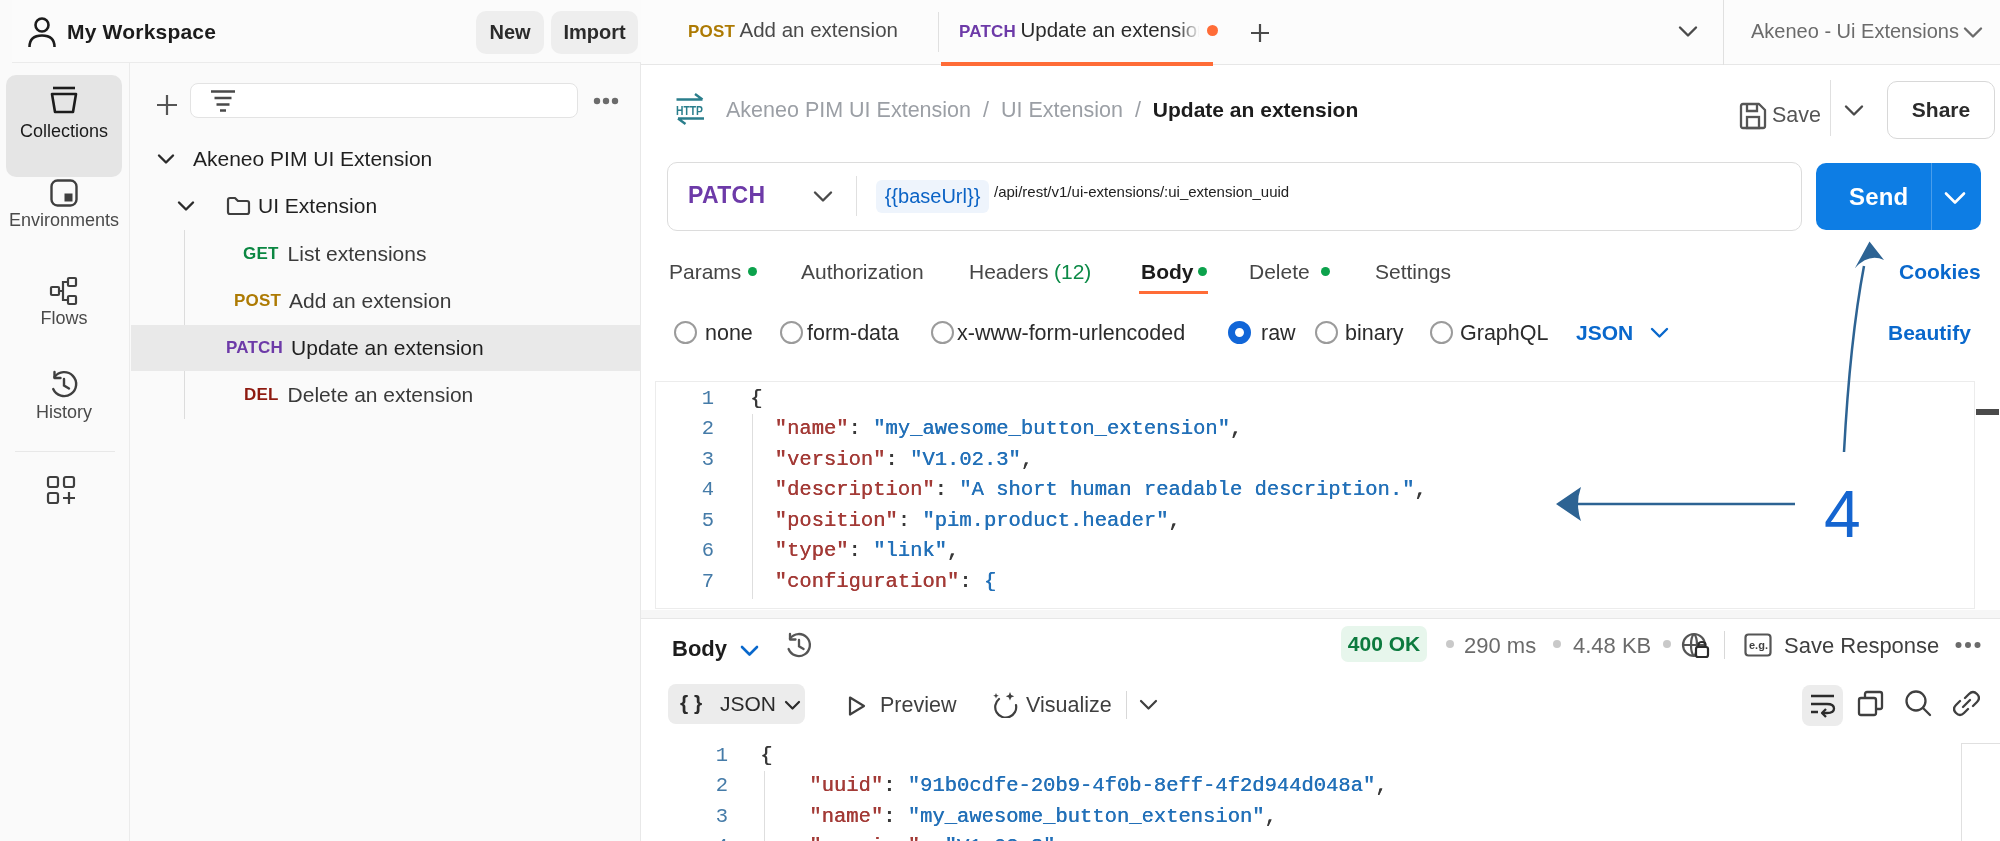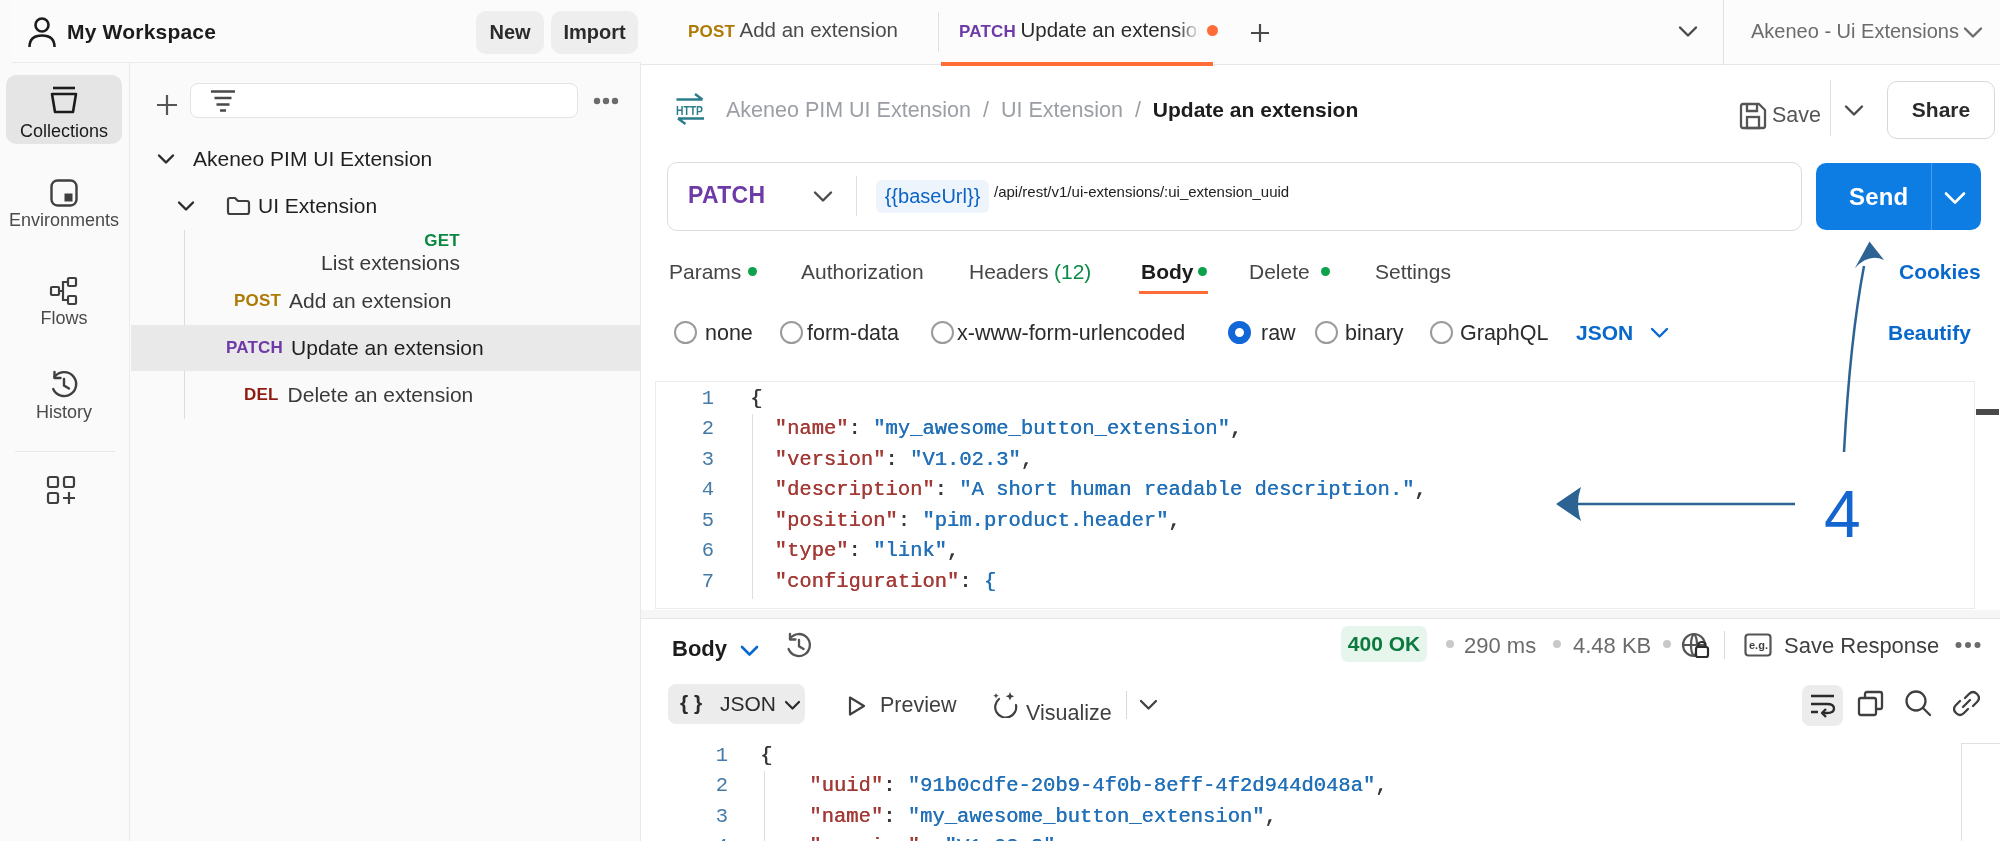--- a/index.html
+++ b/index.html
@@ -73,21 +73,21 @@
     <svg class="abs" style="left:14px;top:15px" width="32" height="34" viewBox="0 0 32 34">
       <circle cx="16" cy="10" r="6.5" stroke="#1c1c1c" stroke-width="2.6" fill="none"></circle>
       <path d="M3.5 32 C3.5 23.5 9 20.5 16 20.5 C23 20.5 28.5 23.5 28.5 32" stroke="#1c1c1c" stroke-width="2.6" fill="none"></path>
     </svg>
     <div id="wsname">My Workspace</div>
     <div class="topbtn" style="left:464px;width:68px;">New</div>
     <div class="topbtn" style="left:539px;width:87px;">Import</div>
   </div>
 
   <div id="rail">
-    <div class="railitem railsel" style="top:12px;height:69px;">
+    <div class="railitem railsel" style="top:12px;height:102px;">
       <svg style="margin:11px auto 0" width="30" height="28" viewBox="0 0 30 28">
         <path d="M4 2 H26" stroke="#1c1c1c" stroke-width="2.6" fill="none"></path>
         <path d="M3 8 H27 L24 26 H6 Z" stroke="#1c1c1c" stroke-width="2.6" fill="none" stroke-linejoin="round"></path>
       </svg>
       <div class="lbl" style="font-weight:400;margin-top:7px;color:#1a1a1a;">Collections</div>
     </div>
     <div class="railitem" style="top:115px;height:80px;">
       <svg style="margin:0 auto" width="30" height="30" viewBox="0 0 30 30">
         <rect x="2.5" y="2.5" width="25" height="25" rx="6" stroke="#3f3f3f" stroke-width="2.4" fill="none"></rect>
         <rect x="15.5" y="15.5" width="8" height="8" fill="#3f3f3f"></rect>
@@ -145,21 +145,21 @@
     </div>
     <div class="trow" style="top:120px;">
       <svg style="margin-left:46px" width="18" height="12" viewBox="0 0 18 12">
             <path d="M2 2.5 L9 9.5 L16 2.5" stroke="#2b2b2b" stroke-width="2.4" fill="none" stroke-linecap="round" stroke-linejoin="round"></path>
           </svg>
       <svg style="margin-left:31px" width="25" height="22" viewBox="0 0 25 22">
             <path d="M2 5 Q2 3 4 3 H9 L12 6 H21 Q23 6 23 8 V17 Q23 19 21 19 H4 Q2 19 2 17 Z" stroke="#3f3f3f" stroke-width="2.2" fill="none" stroke-linejoin="round"></path>
           </svg>
       <span class="ttextdark" style="margin-left:7px;">UI Extension</span>
     </div>
-    <div class="trow" style="top:168px;flex-direction:column;">
+    <div class="trow" style="top:168px;">
       <span class="method" style="margin-left:112px;color:#0b8742;">GET</span>
       <span class="ttext" style="margin-left:9px;">List extensions</span>
     </div>
     <div class="trow" style="top:215px;">
       <span class="method" style="margin-left:103px;color:#ad7a03;">POST</span>
       <span class="ttext" style="margin-left:8px;">Add an extension</span>
     </div>
     <div class="trow trowsel" style="top:262px;">
       <span class="method" style="margin-left:95px;color:#6d3aa8;">PATCH</span>
       <span class="ttextdark" style="margin-left:8px;">Update an extension</span>
@@ -328,21 +328,21 @@
     </div>
     <svg class="abs" style="left:206px;top:76px" width="20" height="22" viewBox="0 0 20 22">
           <path d="M3 2.5 L17 11 L3 19.5 Z" stroke="#3f3f3f" stroke-width="2.2" fill="none" stroke-linejoin="round"></path>
         </svg>
     <div class="abs" style="left:239px;top:74px;font-size:21.5px;color:#3f3f3f;">Preview</div>
     <svg class="abs" style="left:348px;top:70px" width="29" height="29" viewBox="0 0 29 29">
       <path d="M10 10 A 10.5 10.5 0 1 0 27 16" stroke="#3f3f3f" stroke-width="2.2" fill="none" stroke-linecap="round"></path>
       <path d="M21 3 l1.2 3 3 1.2 -3 1.2 -1.2 3 -1.2 -3 -3 -1.2 3 -1.2 Z" fill="#3f3f3f"></path>
       <path d="M7 4 l.8 2 2 .8 -2 .8 -.8 2 -.8 -2 -2 -.8 2 -.8 Z" fill="#3f3f3f"></path>
     </svg>
-    <div class="abs" style="left:385px;top:74px;font-size:21.5px;color:#3f3f3f;margin-top:8px;">Visualize</div>
+    <div class="abs" style="left:385px;top:74px;font-size:21.5px;color:#3f3f3f;">Visualize</div>
     <div class="abs" style="left:485px;top:72px;width:1px;height:28px;background:#d8d8d8;"></div>
     <svg class="abs" style="left:498px;top:80px" width="19" height="12" viewBox="0 0 19 12">
           <path d="M2 2 L9.5 9.5 L17 2" stroke="#3f3f3f" stroke-width="2.2" fill="none" stroke-linecap="round" stroke-linejoin="round"></path>
         </svg>
 
     <div class="abs" style="left:1161px;top:66px;width:41px;height:41px;background:#ececec;border-radius:8px;"></div>
     <svg class="abs" style="left:1168px;top:73px" width="27" height="27" viewBox="0 0 27 27">
       <path d="M2 4 H25 M2 12 H18 M2 20 H9" stroke="#2b2b2b" stroke-width="2.3" fill="none"></path>
       <path d="M18 12 Q25 12 25 16.5 Q25 21 18 21 H14" stroke="#2b2b2b" stroke-width="2.3" fill="none"></path>
       <path d="M17 17 L13 21 L17 25" stroke="#2b2b2b" stroke-width="2.3" fill="none" stroke-linejoin="round"></path>

